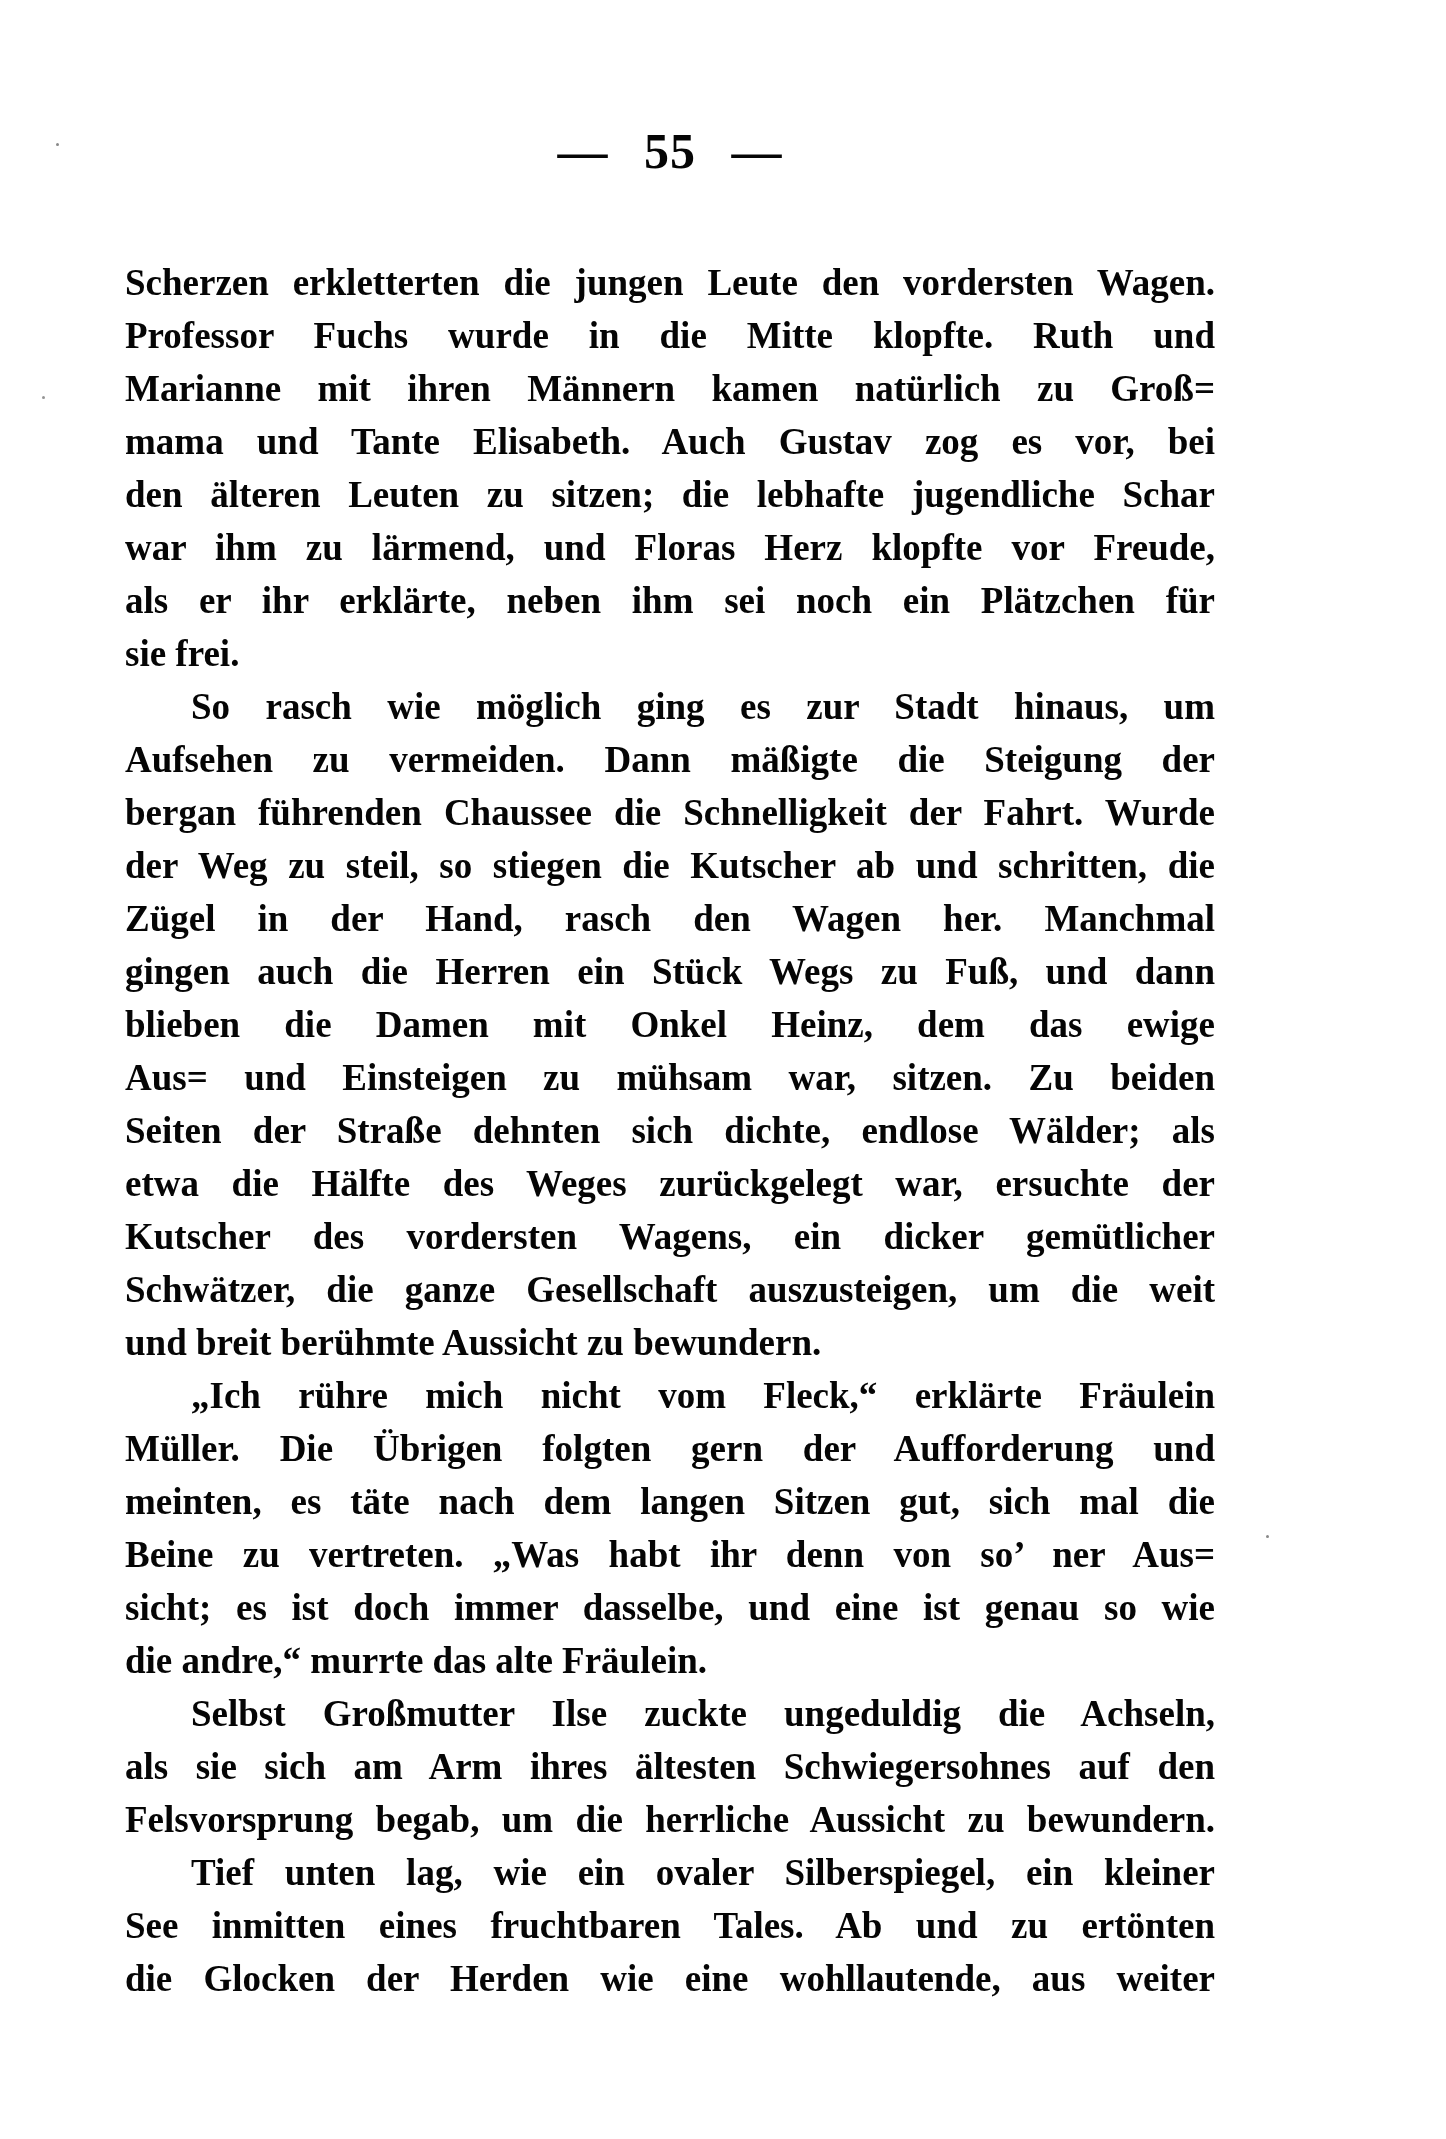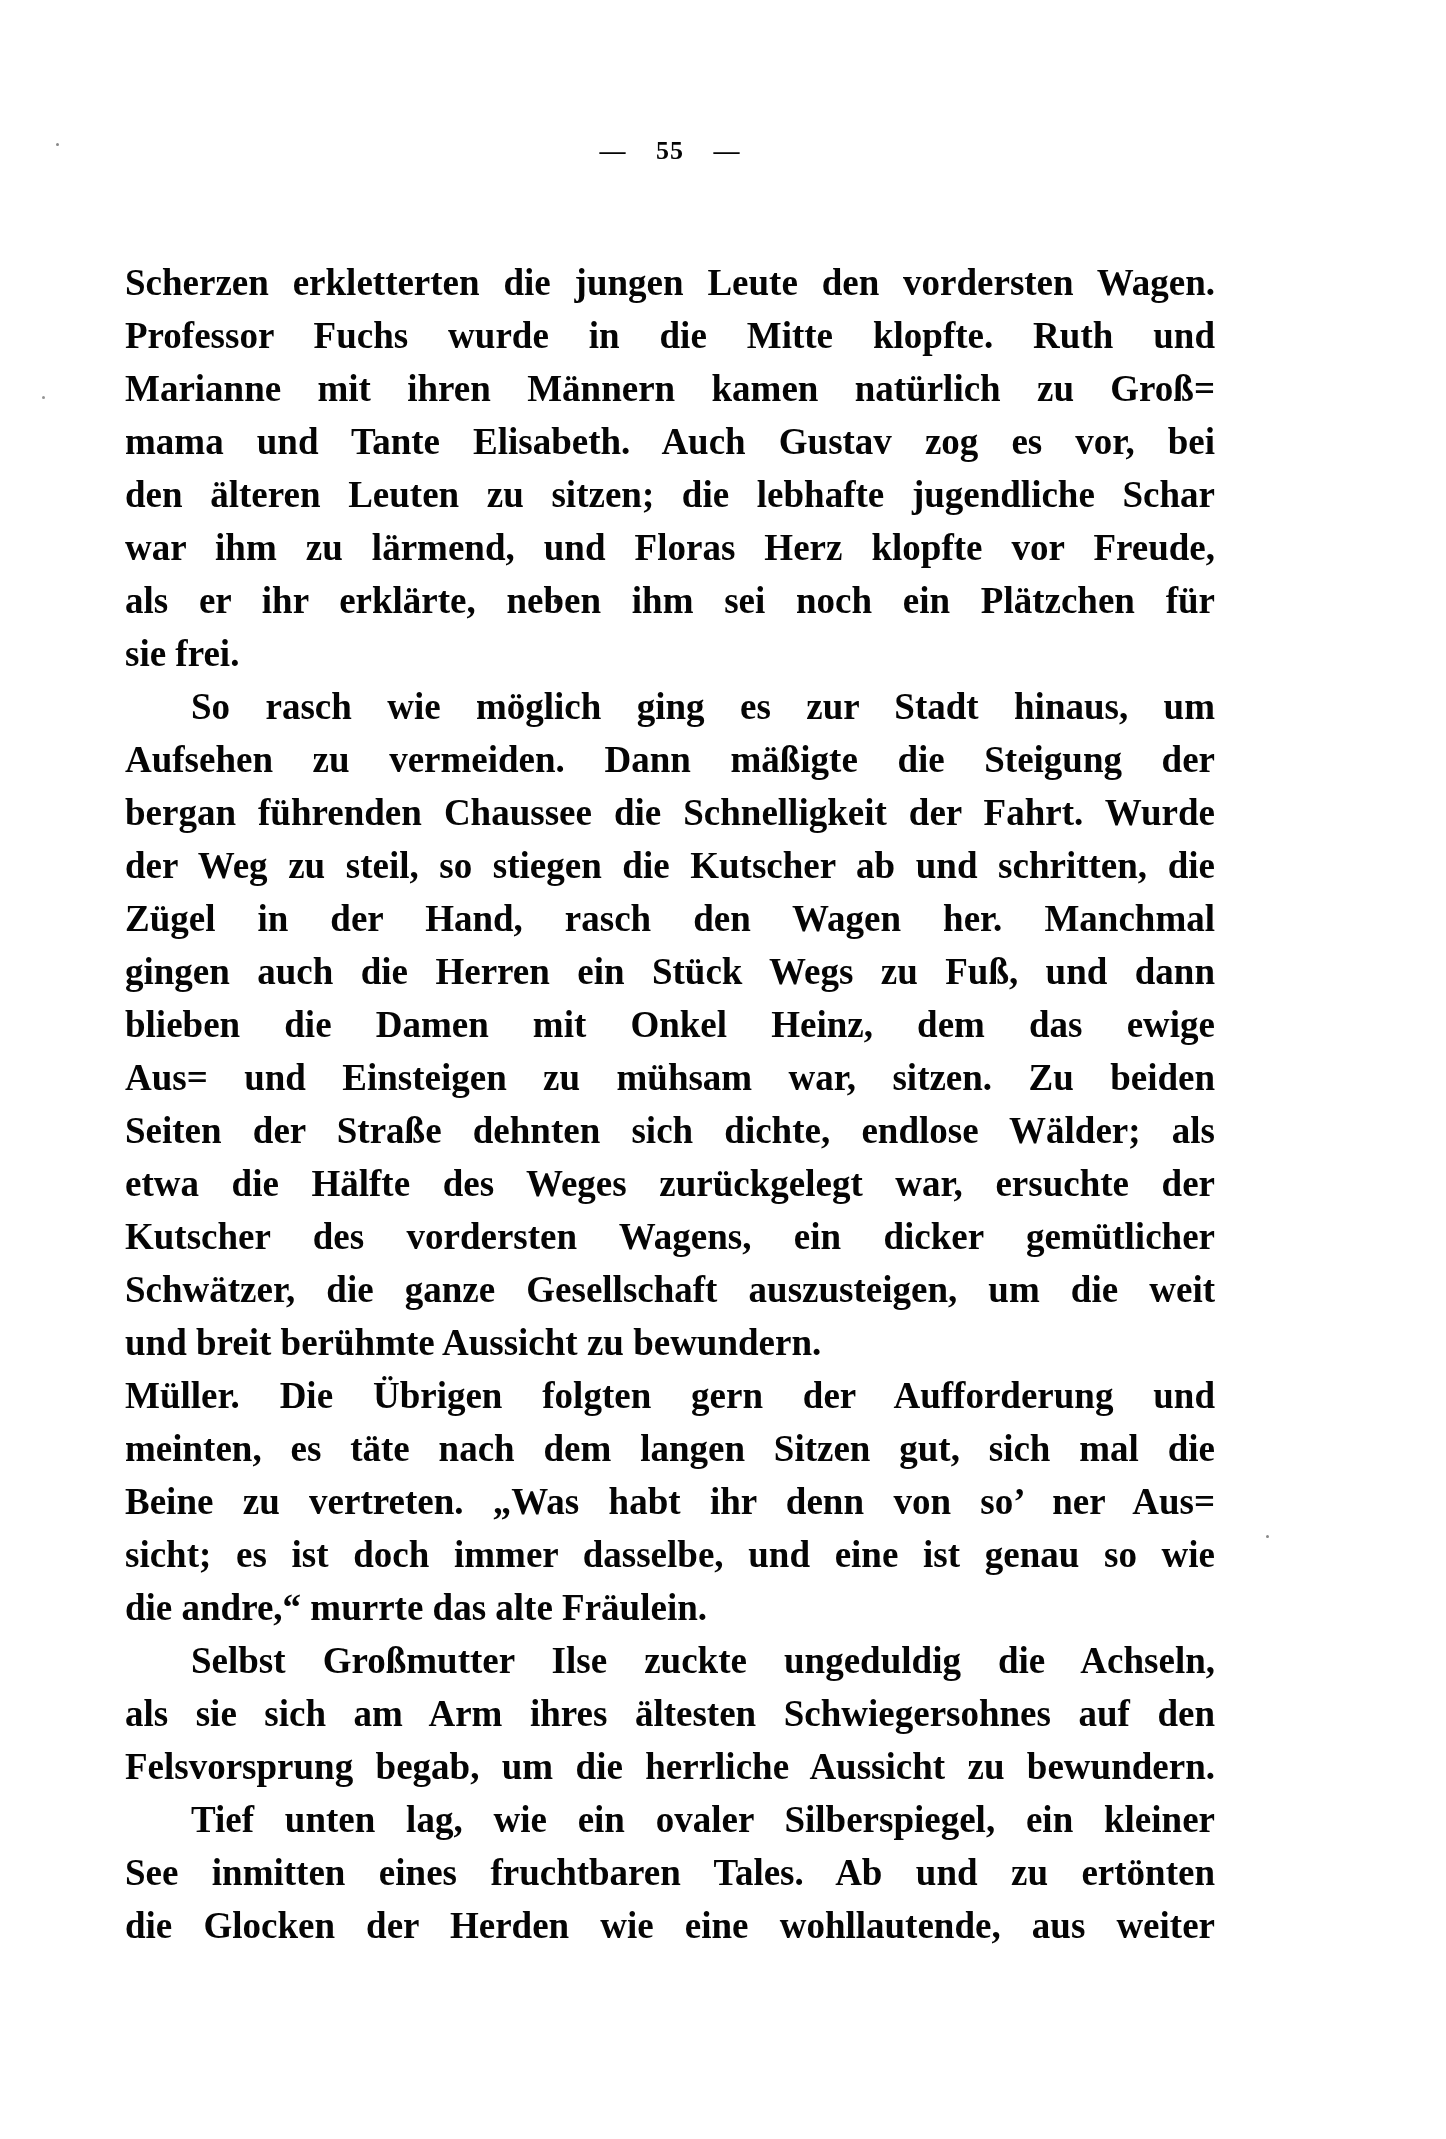--- a/index.html
+++ b/index.html
@@ -17,21 +17,21 @@
     overflow: hidden;
   }
   .page-number {
     position: absolute;
     top: 122px;
     left: 125px;
     width: 1090px;
     height: 58px;
     line-height: 58px;
     text-align: center;
-    font-size: 26px;
+    font-size: 50px;
     font-weight: bold;
     word-spacing: 22px;
     letter-spacing: 1px;
   }
   .text-block {
     position: absolute;
     top: 228px;
     left: 125px;
     width: 1090px;
     margin-top: 28px;
@@ -77,20 +77,21 @@
       <div class="line j">der Weg zu steil, so stiegen die Kutscher ab und schritten, die</div>
       <div class="line j">Zügel in der Hand, rasch den Wagen her. Manchmal</div>
       <div class="line j">gingen auch die Herren ein Stück Wegs zu Fuß, und dann</div>
       <div class="line j">blieben die Damen mit Onkel Heinz, dem das ewige</div>
       <div class="line j">Aus= und Einsteigen zu mühsam war, sitzen. Zu beiden</div>
       <div class="line j">Seiten der Straße dehnten sich dichte, endlose Wälder; als</div>
       <div class="line j">etwa die Hälfte des Weges zurückgelegt war, ersuchte der</div>
       <div class="line j">Kutscher des vordersten Wagens, ein dicker gemütlicher</div>
       <div class="line j">Schwätzer, die ganze Gesellschaft auszusteigen, um die weit</div>
       <div class="line">und breit berühmte Aussicht zu bewundern.</div>
+      <div class="line j indent">„Ich rühre mich nicht vom Fleck,“ erklärte Fräulein</div>
       <div class="line j">Müller. Die Übrigen folgten gern der Aufforderung und</div>
       <div class="line j">meinten, es täte nach dem langen Sitzen gut, sich mal die</div>
       <div class="line j">Beine zu vertreten. „Was habt ihr denn von so’ ner Aus=</div>
       <div class="line j">sicht; es ist doch immer dasselbe, und eine ist genau so wie</div>
       <div class="line">die andre,“ murrte das alte Fräulein.</div>
       <div class="line j indent">Selbst Großmutter Ilse zuckte ungeduldig die Achseln,</div>
       <div class="line j">als sie sich am Arm ihres ältesten Schwiegersohnes auf den</div>
       <div class="line j">Felsvorsprung begab, um die herrliche Aussicht zu bewundern.</div>
       <div class="line j indent">Tief unten lag, wie ein ovaler Silberspiegel, ein kleiner</div>
       <div class="line j">See inmitten eines fruchtbaren Tales. Ab und zu ertönten</div>

